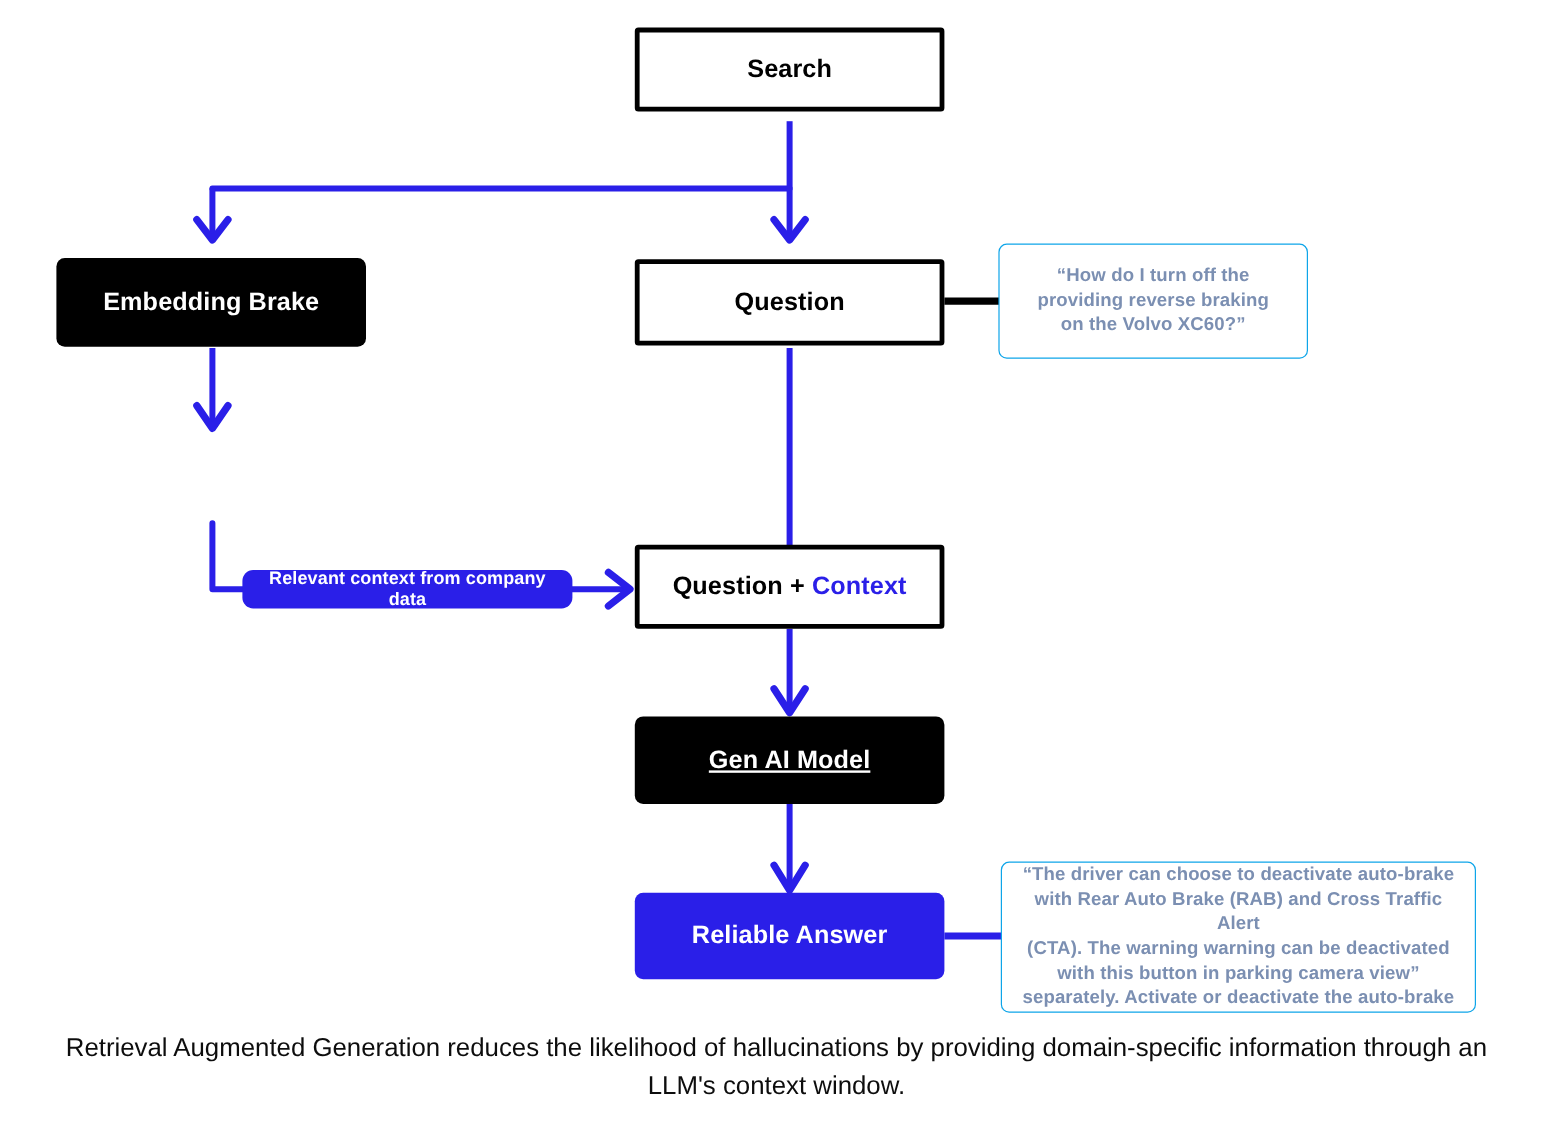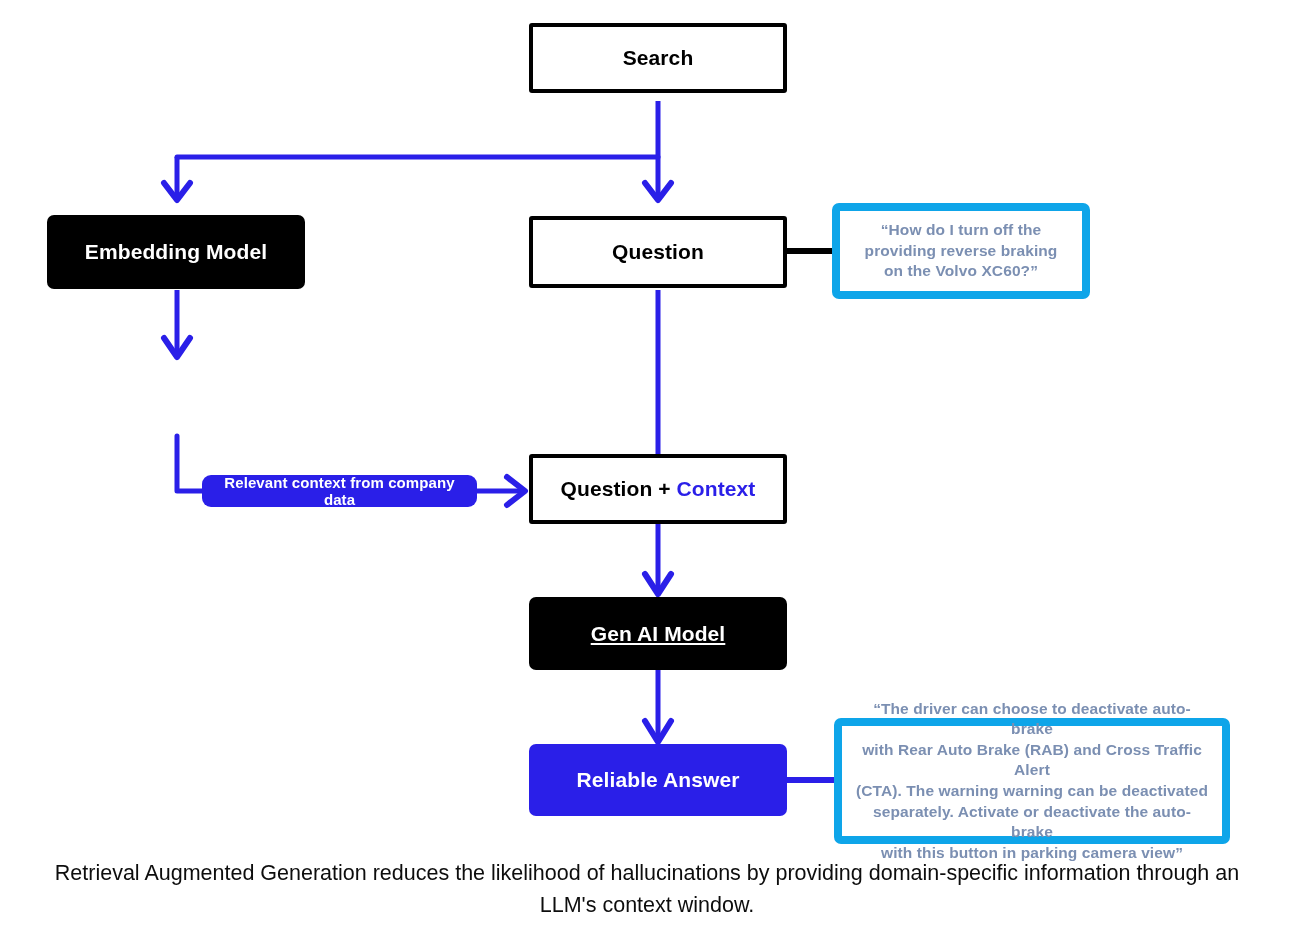--- a/index.html
+++ b/index.html
@@ -61,21 +61,21 @@
   .node--pill {
     background: #2A1FE8;
     border-radius: 9px;
     color: #ffffff;
     font-size: 15px;
     padding: 0 14px;
   }
   
   .node--callout {
     background: #ffffff;
-    border: 8px solid #0ea5e9;
+    border: 1px solid #0ea5e9;
     border-radius: 7px;
     color: #7B8FB2;
     font-size: 15.5px;
     line-height: 1.33;
     padding: 6px 12px;
     flex-direction: column;
   }
   .ctx-accent {
     color: #2A1FE8;
   }
@@ -147,21 +147,21 @@
     <g>
       <path d="M787,780 L838,780" fill="none" stroke="#2A1FE8" stroke-width="6"></path>
     </g>
   </svg>
 
   <div class="node node--outline" style="left:529px; top:23px; width:258px; height:70px;">
     <span>Search</span>
   </div>
 
   <div class="node node--black" style="left:47px; top:215px; width:258px; height:74px;">
-    <span>Embedding Model</span>
+    <span>Embedding Brake</span>
   </div>
 
 
   <div class="node node--outline" style="left:529px; top:216px; width:258px; height:72px;">
     <span>Question</span>
   </div>
 
   <div class="node node--pill" style="left:202px; top:475px; width:275px; height:32px;">
     <span>Relevant context from company data</span>
   </div>
@@ -183,19 +183,19 @@
   <div class="node node--callout" style="left:832px; top:203px; width:258px; height:96px;">
     <span>“How do I turn off the</span>
     <span>providing reverse braking</span>
     <span>on the Volvo XC60?”</span>
   </div>
 
   <div class="node node--callout" style="left:834px; top:718px; width:396px; height:126px;">
     <span>“The driver can choose to deactivate auto-brake</span>
     <span>with Rear Auto Brake (RAB) and Cross Traffic Alert</span>
     <span>(CTA). The warning warning can be deactivated</span>
+    <span>with this button in parking camera view”</span>
     <span>separately. Activate or deactivate the auto-brake</span>
-    <span>with this button in parking camera view”</span>
   </div>
 
   <div class="caption">Retrieval Augmented Generation reduces the likelihood of hallucinations by providing domain-specific information through an LLM's context window.</div>
 
 </div>
 
 </body></html>

